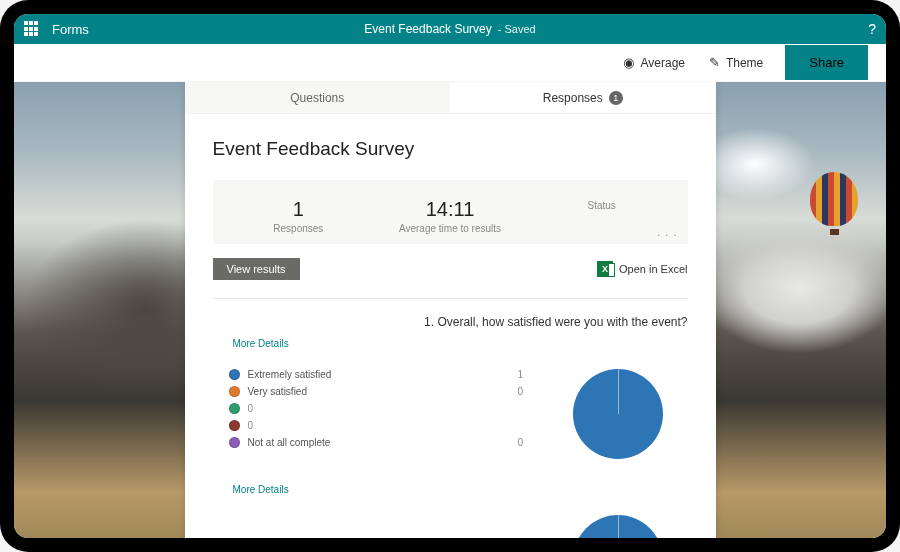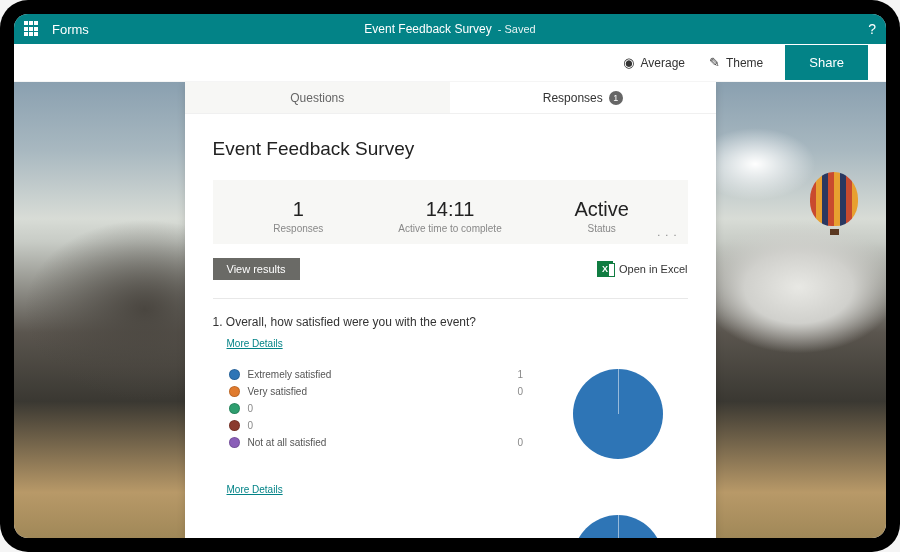--- a/index.html
+++ b/index.html
@@ -47,21 +47,21 @@
       padding: 0 18px;
       border-bottom: 1px solid rgba(0,0,0,0.04);
     }
     .toolbar-btn { 
       display: flex; align-items: center; gap: 6px; 
       font-size: 12px; color: #333; 
       padding: 5px 12px; cursor: pointer;
     }
     .toolbar-btn .ico { font-size: 13px; }
     .share-btn { 
-      background: #038387; color: #ffffff; 
+      background: #038387; color: #000000; 
       padding: 10px 24px; margin-left: 10px;
       font-size: 13px;
     }
     
     
     .content-area { 
       height: calc(100% - 68px); 
       background: linear-gradient(180deg, #8aa0b0 0%, #a8b8c0 15%, #d8dcd6 30%, #c8ccc6 35%, #5a554e 55%, #3a3832 70%, #b89968 90%, #a08858 100%);
       position: relative; 
       display: flex; 
@@ -143,22 +143,22 @@
     .excel-icon { 
       width: 16px; height: 16px; background: #107c41; 
       color: #fff; display: flex; align-items: center; justify-content: center;
       font-size: 9px; font-weight: bold; position: relative;
     }
     .excel-icon::after { content:""; position:absolute; right:-2px; top:2px; width:5px; height:12px; background:#fff; border:1px solid #107c41;}
     
     .divider { height: 1px; background: #e8e8e8; margin-bottom: 16px; }
     
     .question { margin-bottom: 20px; }
-    .q-title { font-size: 12px; color: #333; margin-bottom: 4px; }
-    .more-details { font-size: 10px; color: #038387; text-decoration: underline; cursor: pointer; margin-left: 14px; }
+    .q-title { font-size: 12px; color: #333; margin-bottom: 4px; text-align: right; }
+    .more-details { font-size: 10px; color: #038387; cursor: pointer; margin-left: 20px; }
     
     .q-body { display: flex; margin-top: 18px; }
     .legend { flex: 1; margin-left: 16px;}
     .legend-row { display: flex; align-items: center; font-size: 10px; color: #555; margin-bottom: 6px; }
     .dot { width: 11px; height: 11px; border-radius: 50%; margin-right: 8px; border: 1px solid rgba(0,0,0,0.15);}
     .legend-label { flex: 1; }
     .legend-count { width: 30px; color: #888; }
     
     .pie-wrap { width: 140px; display: flex; justify-content: center; }
     .pie { width: 90px; height: 90px; border-radius: 50%; background: #2e75b6; position: relative; }
@@ -231,24 +231,23 @@
         <div class="card-body">
           <div class="survey-title">Event Feedback Survey</div>
 
           <div class="stats-box">
             <div class="stat">
               <div class="stat-value">1</div>
               <div class="stat-label">Responses</div>
             </div>
             <div class="stat">
               <div class="stat-value">14:11</div>
-              <div class="stat-label">Active time to complete</div>
+              <div class="stat-label">Average time to results</div>
             </div>
             <div class="stat">
-              <div class="stat-value">Active</div>
               <div class="stat-label">Status</div>
             </div>
             <div class="stats-more">. . .</div>
           </div>
 
           <div class="actions-row">
             <button class="view-results-btn">View results</button>
             <div class="excel-link">
               <div class="excel-icon">X</div>
               <span>Open in Excel</span>
@@ -278,21 +277,21 @@
                 <div class="legend-row">
                   <span class="dot" style="background:#2e9e6f"></span>
                   <span class="legend-count">0</span>
                 </div>
                 <div class="legend-row">
                   <span class="dot" style="background:#8a3a2e"></span>
                   <span class="legend-count">0</span>
                 </div>
                 <div class="legend-row">
                   <span class="dot" style="background:#8a5eb8"></span>
-                  <span class="legend-label">Not at all satisfied</span>
+                  <span class="legend-label">Not at all complete</span>
                   <span class="legend-count">0</span>
                 </div>
               </div>
               <div class="pie-wrap">
                 <div class="pie"></div>
               </div>
             </div>
           </div>
 
           <div class="question">

